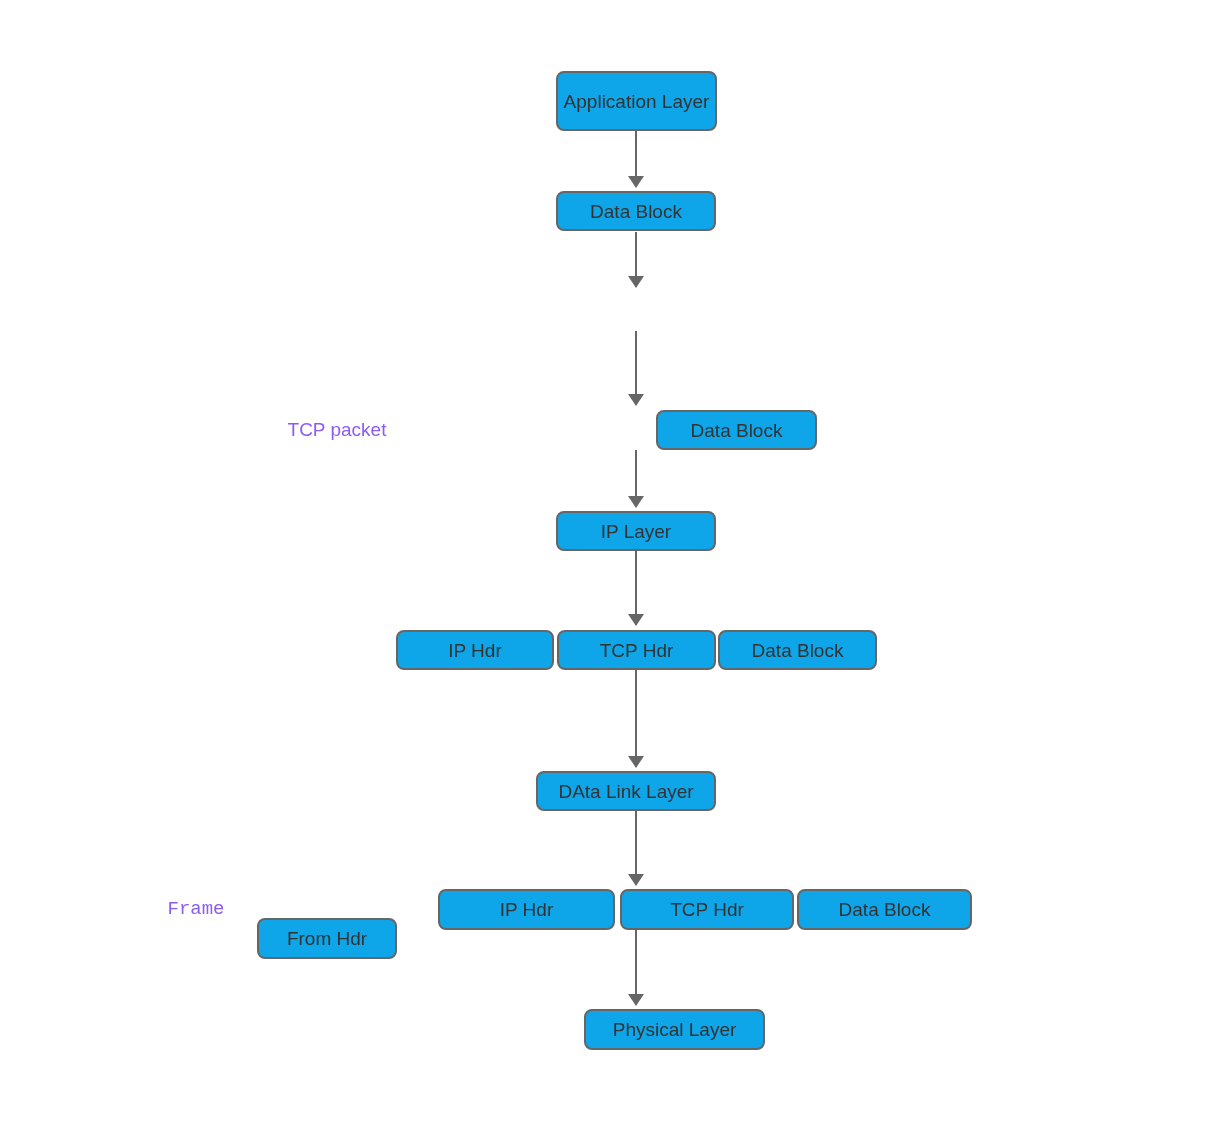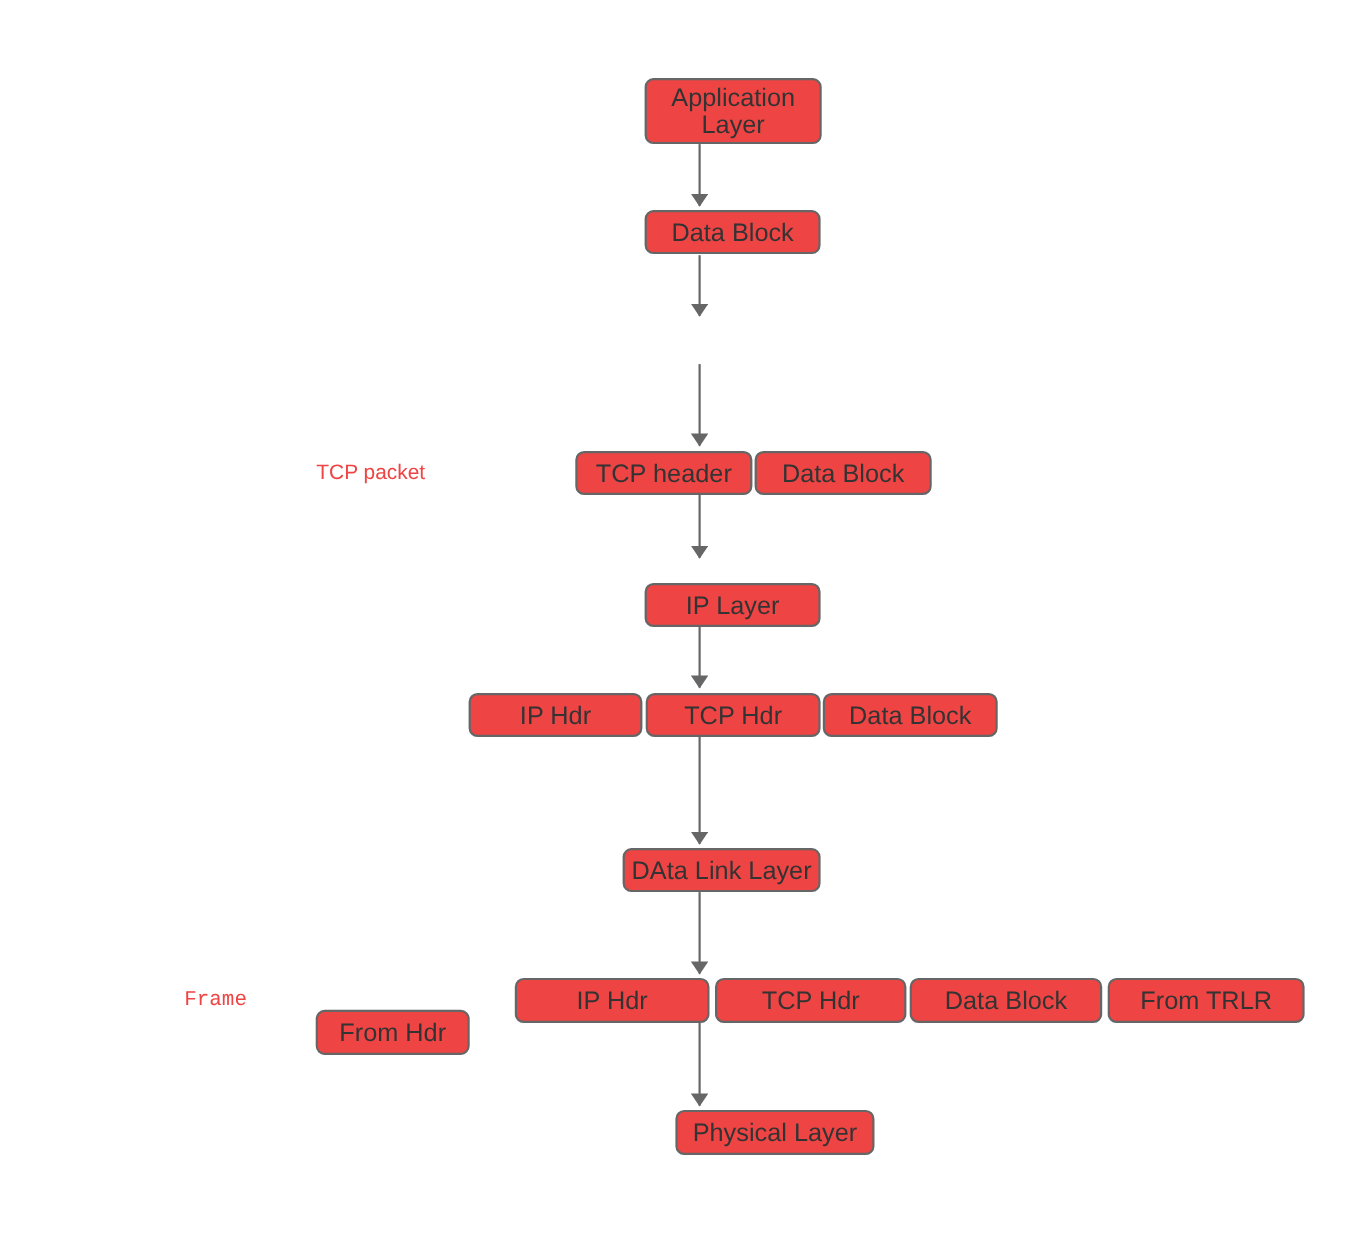--- a/index.html
+++ b/index.html
@@ -21,34 +21,33 @@
     top: 0;
     width: 1232px;
     height: 1122px;
     pointer-events: none;
   }
   .box {
     position: absolute;
     box-sizing: border-box;
     border: 2px solid #666666;
     border-radius: 8px;
-    background: #ef4444;
+    background: #0ea5e9;
     color: #333333;
-    font-size: 23px;
+    font-size: 19px;
     line-height: 25px;
     display: flex;
     align-items: center;
     justify-content: center;
     text-align: center;
     white-space: pre-line;
-    margin-left: 30px;
   }
   .side-label {
     position: absolute;
-    color: #ef4444;
+    color: #8b5cf6;
     font-size: 19px;
     display: flex;
     align-items: center;
     justify-content: center;
     text-align: center;
   }
 </style>
 </head>
 <body>
 
@@ -70,42 +69,40 @@
     <line x1="636" y1="929" x2="636" y2="1005" stroke="#666666" stroke-width="2" marker-end="url(#ah)"></line>
   </svg>
 
   <div class="box" style="left:556px;top:71px;width:161px;height:60px;">Application Layer</div>
 
   <div class="box" style="left:556px;top:191px;width:160px;height:40px;">Data Block</div>
 
 
   <div class="side-label" style="left:262px;top:410px;width:150px;height:40px;">TCP packet</div>
 
-  <div class="box" style="left:493px;top:410px;width:161px;height:40px;">TCP header</div>
 
   <div class="box" style="left:656px;top:410px;width:161px;height:40px;">Data Block</div>
 
-  <div class="box" style="left:556px;top:530px;width:160px;height:40px;">IP Layer</div>
+  <div class="box" style="left:556px;top:511px;width:160px;height:40px;">IP Layer</div>
 
 
   <div class="box" style="left:396px;top:630px;width:158px;height:40px;">IP Hdr</div>
 
   <div class="box" style="left:557px;top:630px;width:159px;height:40px;">TCP Hdr</div>
 
   <div class="box" style="left:718px;top:630px;width:159px;height:40px;">Data Block</div>
 
   <div class="box" style="left:536px;top:771px;width:180px;height:40px;">DAta Link Layer</div>
 
   <div class="side-label" style="left:121px;top:889px;width:150px;height:40px;font-family:Liberation Mono, monospace;">Frame</div>
 
   <div class="box" style="left:257px;top:918px;width:140px;height:41px;">From Hdr</div>
 
   <div class="box" style="left:438px;top:889px;width:177px;height:41px;">IP Hdr</div>
 
   <div class="box" style="left:620px;top:889px;width:174px;height:41px;">TCP Hdr</div>
 
   <div class="box" style="left:797px;top:889px;width:175px;height:41px;">Data Block</div>
 
-  <div class="box" style="left:977px;top:889px;width:179px;height:41px;">From TRLR</div>
 
   <div class="box" style="left:584px;top:1009px;width:181px;height:41px;">Physical Layer</div>
 
 </div>
 
 </body></html>

